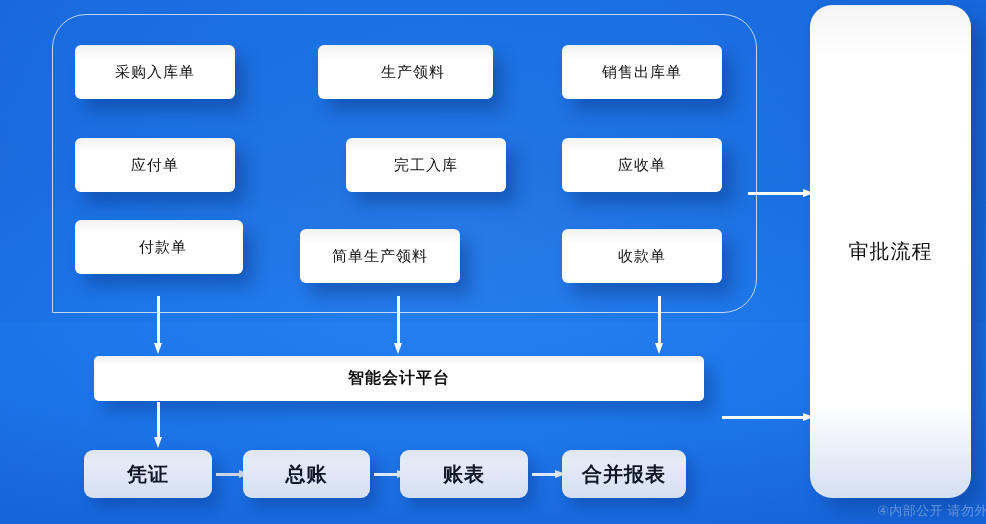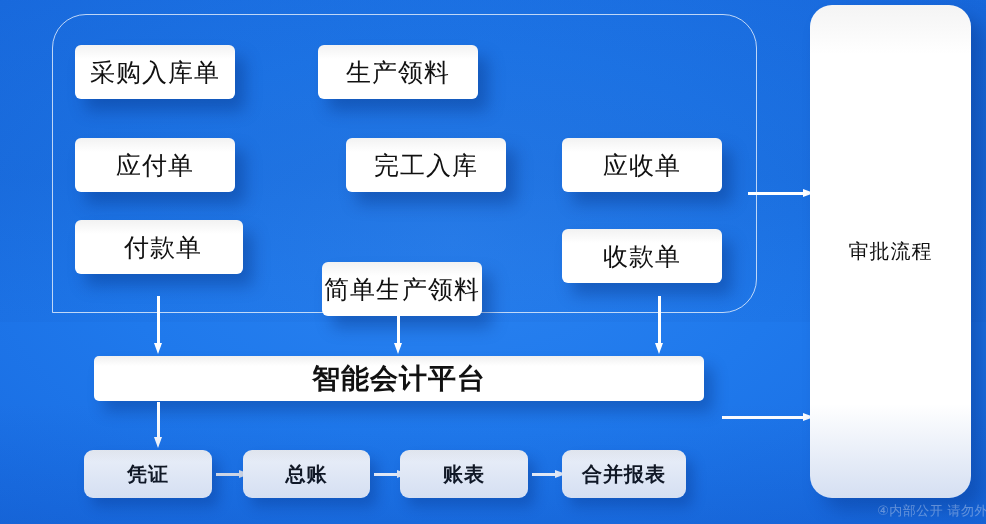--- a/index.html
+++ b/index.html
@@ -33,35 +33,35 @@
     background:transparent;
   }
 
   .card{
     position:absolute;
     background:linear-gradient(180deg,#f2f2f2 0%,#ffffff 26%,#ffffff 100%);
     border-radius:6px;
     box-shadow:10px 12px 16px rgba(4,38,110,.34);
     display:flex;align-items:center;justify-content:center;
     color:#111;
-    font-size:25px;
+    font-size:15px;
     letter-spacing:1px;
     white-space:nowrap;
   }
 
   .doc-card{ width:160px;height:54px; }
 
   .platform-bar{
     position:absolute;
     left:94px;top:356px;width:610px;height:45px;
     background:linear-gradient(180deg,#f0f0f0 0%,#ffffff 22%,#ffffff 100%);
     border-radius:5px;
     box-shadow:9px 11px 15px rgba(4,38,110,.32);
     display:flex;align-items:center;justify-content:center;
-    font-size:28px;font-weight:bold;color:#111;letter-spacing:1px;
+    font-size:16px;font-weight:bold;color:#111;letter-spacing:1px;
   }
 
   .out-card{
     position:absolute;top:450px;height:48px;
     background:linear-gradient(180deg,#f3f3f3 0%,#ffffff 25%,#ffffff 100%);
     border-radius:9px;
     box-shadow:7px 9px 13px rgba(4,38,110,.30);
     display:flex;align-items:center;justify-content:center;
     font-size:20px;font-weight:bold;color:#111;letter-spacing:1px;
   }
@@ -117,30 +117,33 @@
   <div class="card doc-card" style="left:75px;top:45px;">
     <span>采购入库单</span>
   </div>
   <div class="card doc-card" style="left:75px;top:138px;">
     <span>应付单</span>
   </div>
   <div class="card doc-card" style="left:75px;top:220px;padding-left:8px;">
     <span>付款单</span>
   </div>
 
-  <div class="card doc-card" style="left:318px;top:45px;">
+  <div class="card doc-card" style="left:318px;top:45px;padding-left:15px;">
     <span>生产领料</span>
   </div>
   <div class="card doc-card" style="left:318px;top:138px;margin-left:28px;">
     <span>完工入库</span>
   </div>
-  <div class="card doc-card" style="left:322px;top:229px;margin-top:33px;">
+  <div class="card doc-card" style="left:300px;top:229px;">
     <span>简单生产领料</span>
   </div>
 
+  <div class="card doc-card" style="left:562px;top:45px;">
+    <span>销售出库单</span>
+  </div>
   <div class="card doc-card" style="left:562px;top:138px;">
     <span>应收单</span>
   </div>
   <div class="card doc-card" style="left:562px;top:229px;">
     <span>收款单</span>
   </div>
 
   <div class="v-arrow" style="left:154px;top:296px;height:58px;">
     <div class="shaft"></div>
     <div class="head"></div>

